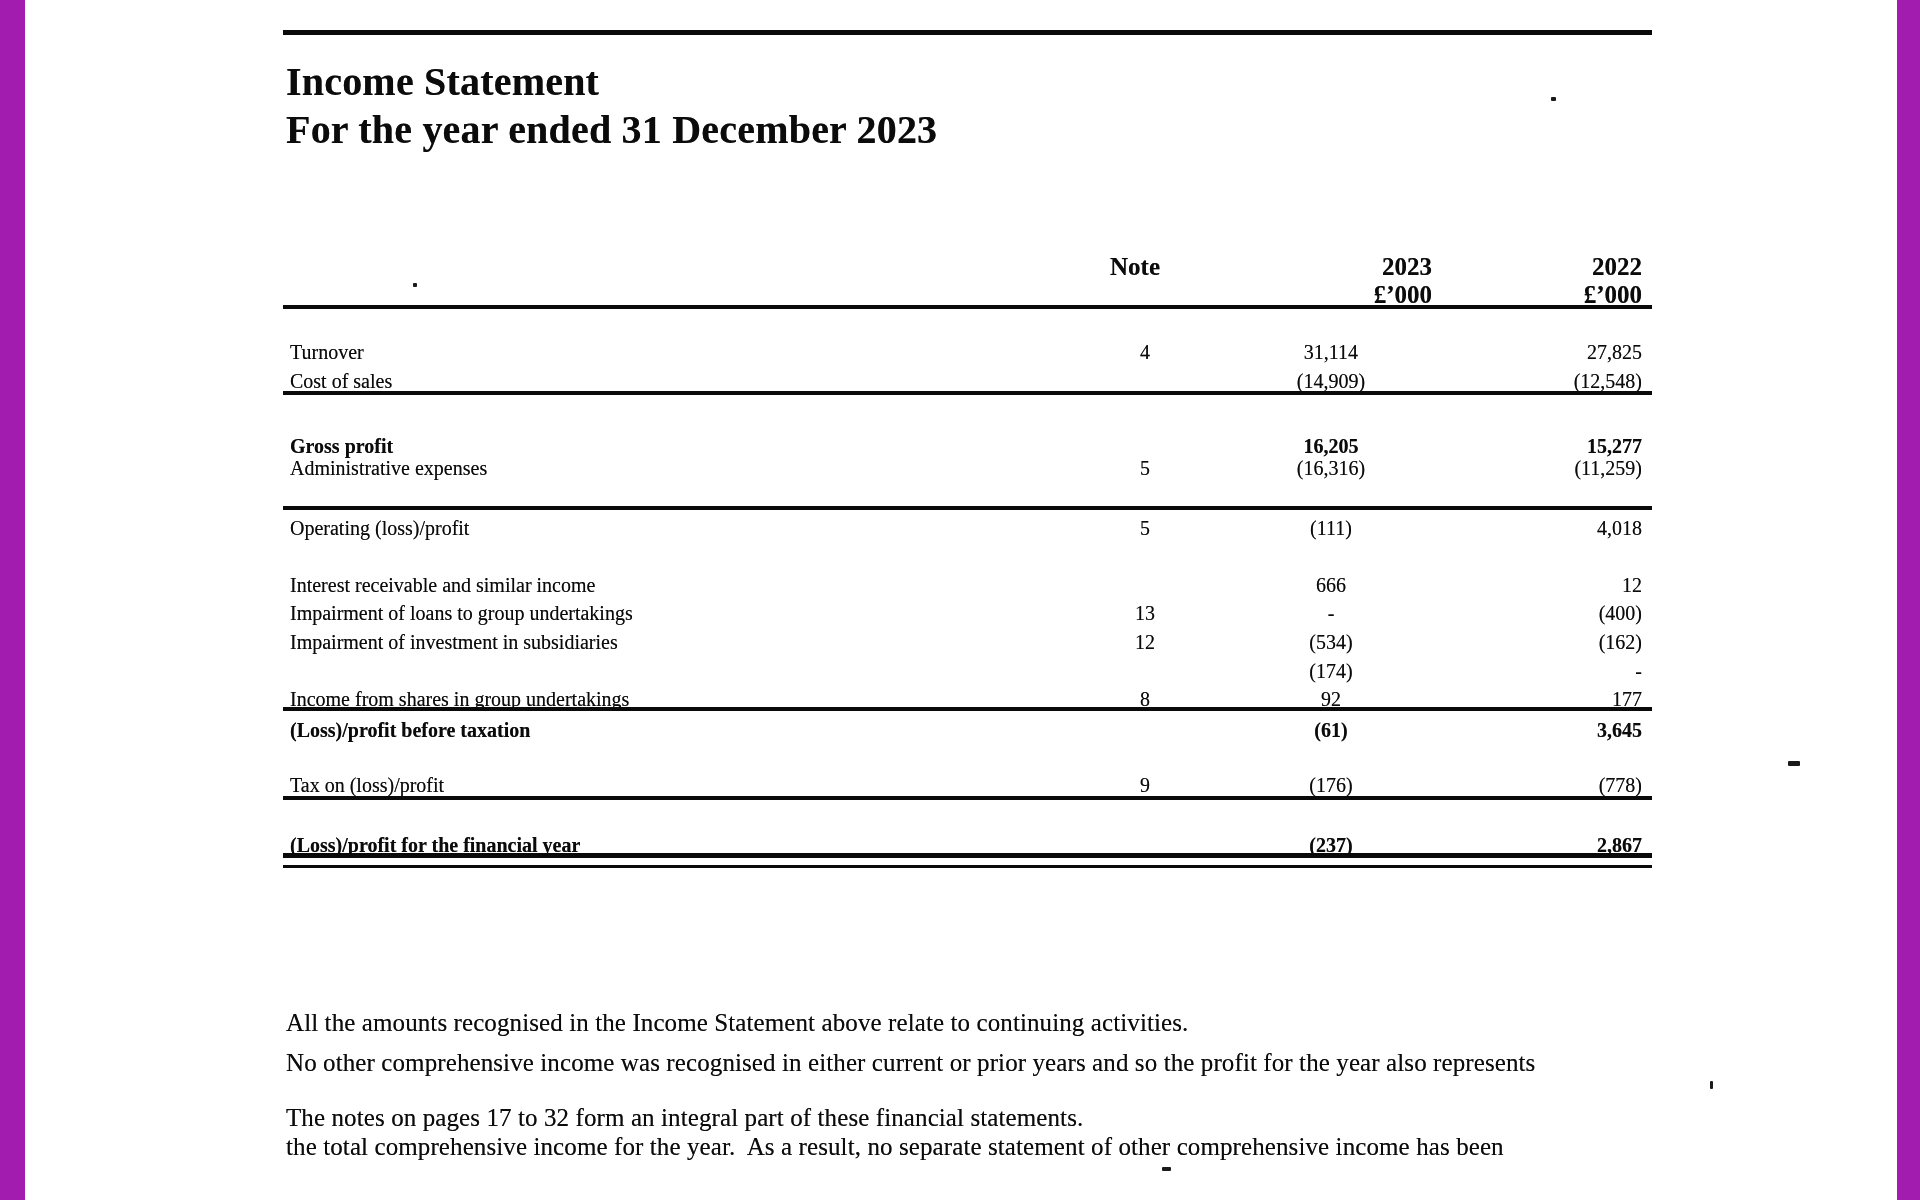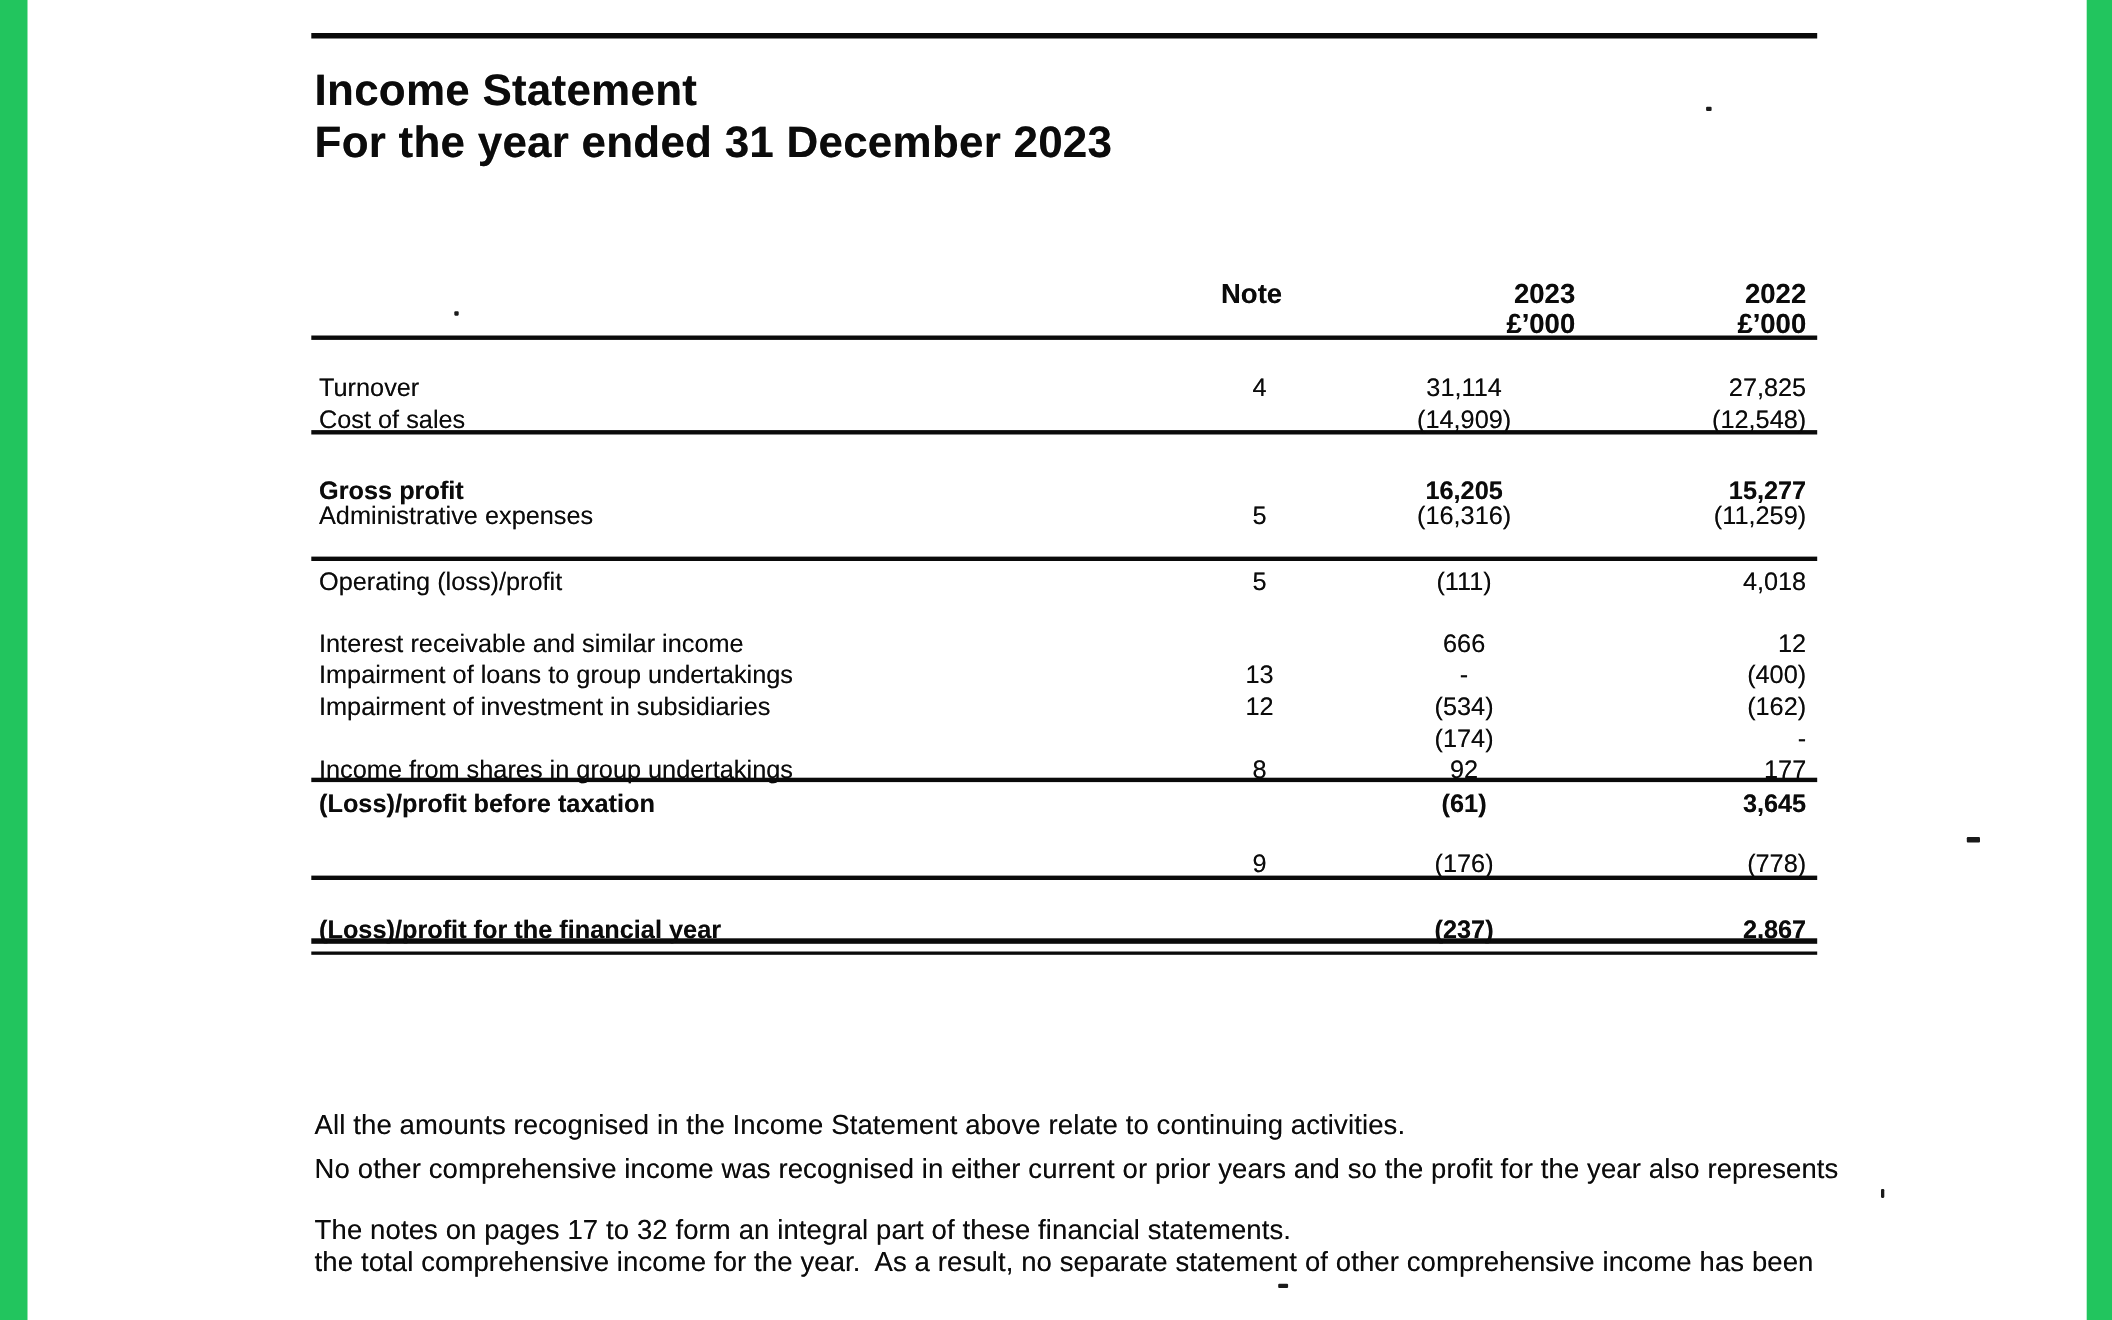--- a/index.html
+++ b/index.html
@@ -1,19 +1,19 @@
 <!DOCTYPE html>
 <html><head>
 <meta charset="utf-8">
 <style>
   html,body{margin:0;padding:0;background:#e9e9e9;}
   #screen{
     position:relative;width:1920px;height:1200px;overflow:hidden;
-    background:#22c55e;
-    font-family:Liberation Sans, sans-serif;
+    background:#a21caf;
+    font-family:Liberation Serif, serif;
     color:#0b0b0b;
   }
   #paper{
     position:absolute;left:25px;top:0;width:1872px;height:1200px;
     background:#ffffff;
   }
   .ink{ text-shadow:0 0 0.6px rgba(0,0,0,0.55); }
   .rule{
     position:absolute;left:283px;width:1369px;background:#0a0a0a;
   }
@@ -22,21 +22,21 @@
     font-size:40px;font-weight:700;line-height:48px;letter-spacing:0.2px;
   }
   .hdr{
     position:absolute;font-size:25px;font-weight:700;line-height:30px;
   }
   .hdr-note{left:1110px;width:70px;text-align:left;}
   .col1{left:1230px;width:202px;text-align:right;}
   .col2{left:1440px;width:202px;text-align:right;}
   .row{
     position:absolute;left:0;top:0;width:1920px;height:30px;
-    font-size:23px;line-height:30px;
+    font-size:20px;line-height:30px;
   }
   .row .cell{position:absolute;top:0;height:30px;}
   .cell-label{left:290px;width:800px;text-align:left;}
   .cell-note{left:1110px;width:70px;text-align:center;}
   .cell-v1{left:1230px;width:202px;text-align:center;}
   .cell-v2{left:1440px;width:202px;text-align:right;}
   .pad-digit{padding-right:11px;}
   .bold{font-weight:700;}
   .para{
     position:absolute;left:286px;font-size:25px;line-height:28px;
@@ -130,20 +130,21 @@
         <div class="cell cell-v1 pad-digit">92</div>
         <div class="cell cell-v2 pad-digit">177</div>
       </div>
       <div class="row ink bold" style="top: 715px;">
         <div class="cell cell-label">(Loss)/profit before taxation</div>
         <div class="cell cell-note"></div>
         <div class="cell cell-v1">(61)</div>
         <div class="cell cell-v2 pad-digit">3,645</div>
       </div>
       <div class="row ink" style="top: 770px;">
+        <div class="cell cell-label">Tax on (loss)/profit</div>
         <div class="cell cell-note">9</div>
         <div class="cell cell-v1">(176)</div>
         <div class="cell cell-v2">(778)</div>
       </div>
       <div class="row ink bold" style="top: 830px;">
         <div class="cell cell-label">(Loss)/profit for the financial year</div>
         <div class="cell cell-note"></div>
         <div class="cell cell-v1">(237)</div>
         <div class="cell cell-v2 pad-digit">2,867</div>
       </div>

